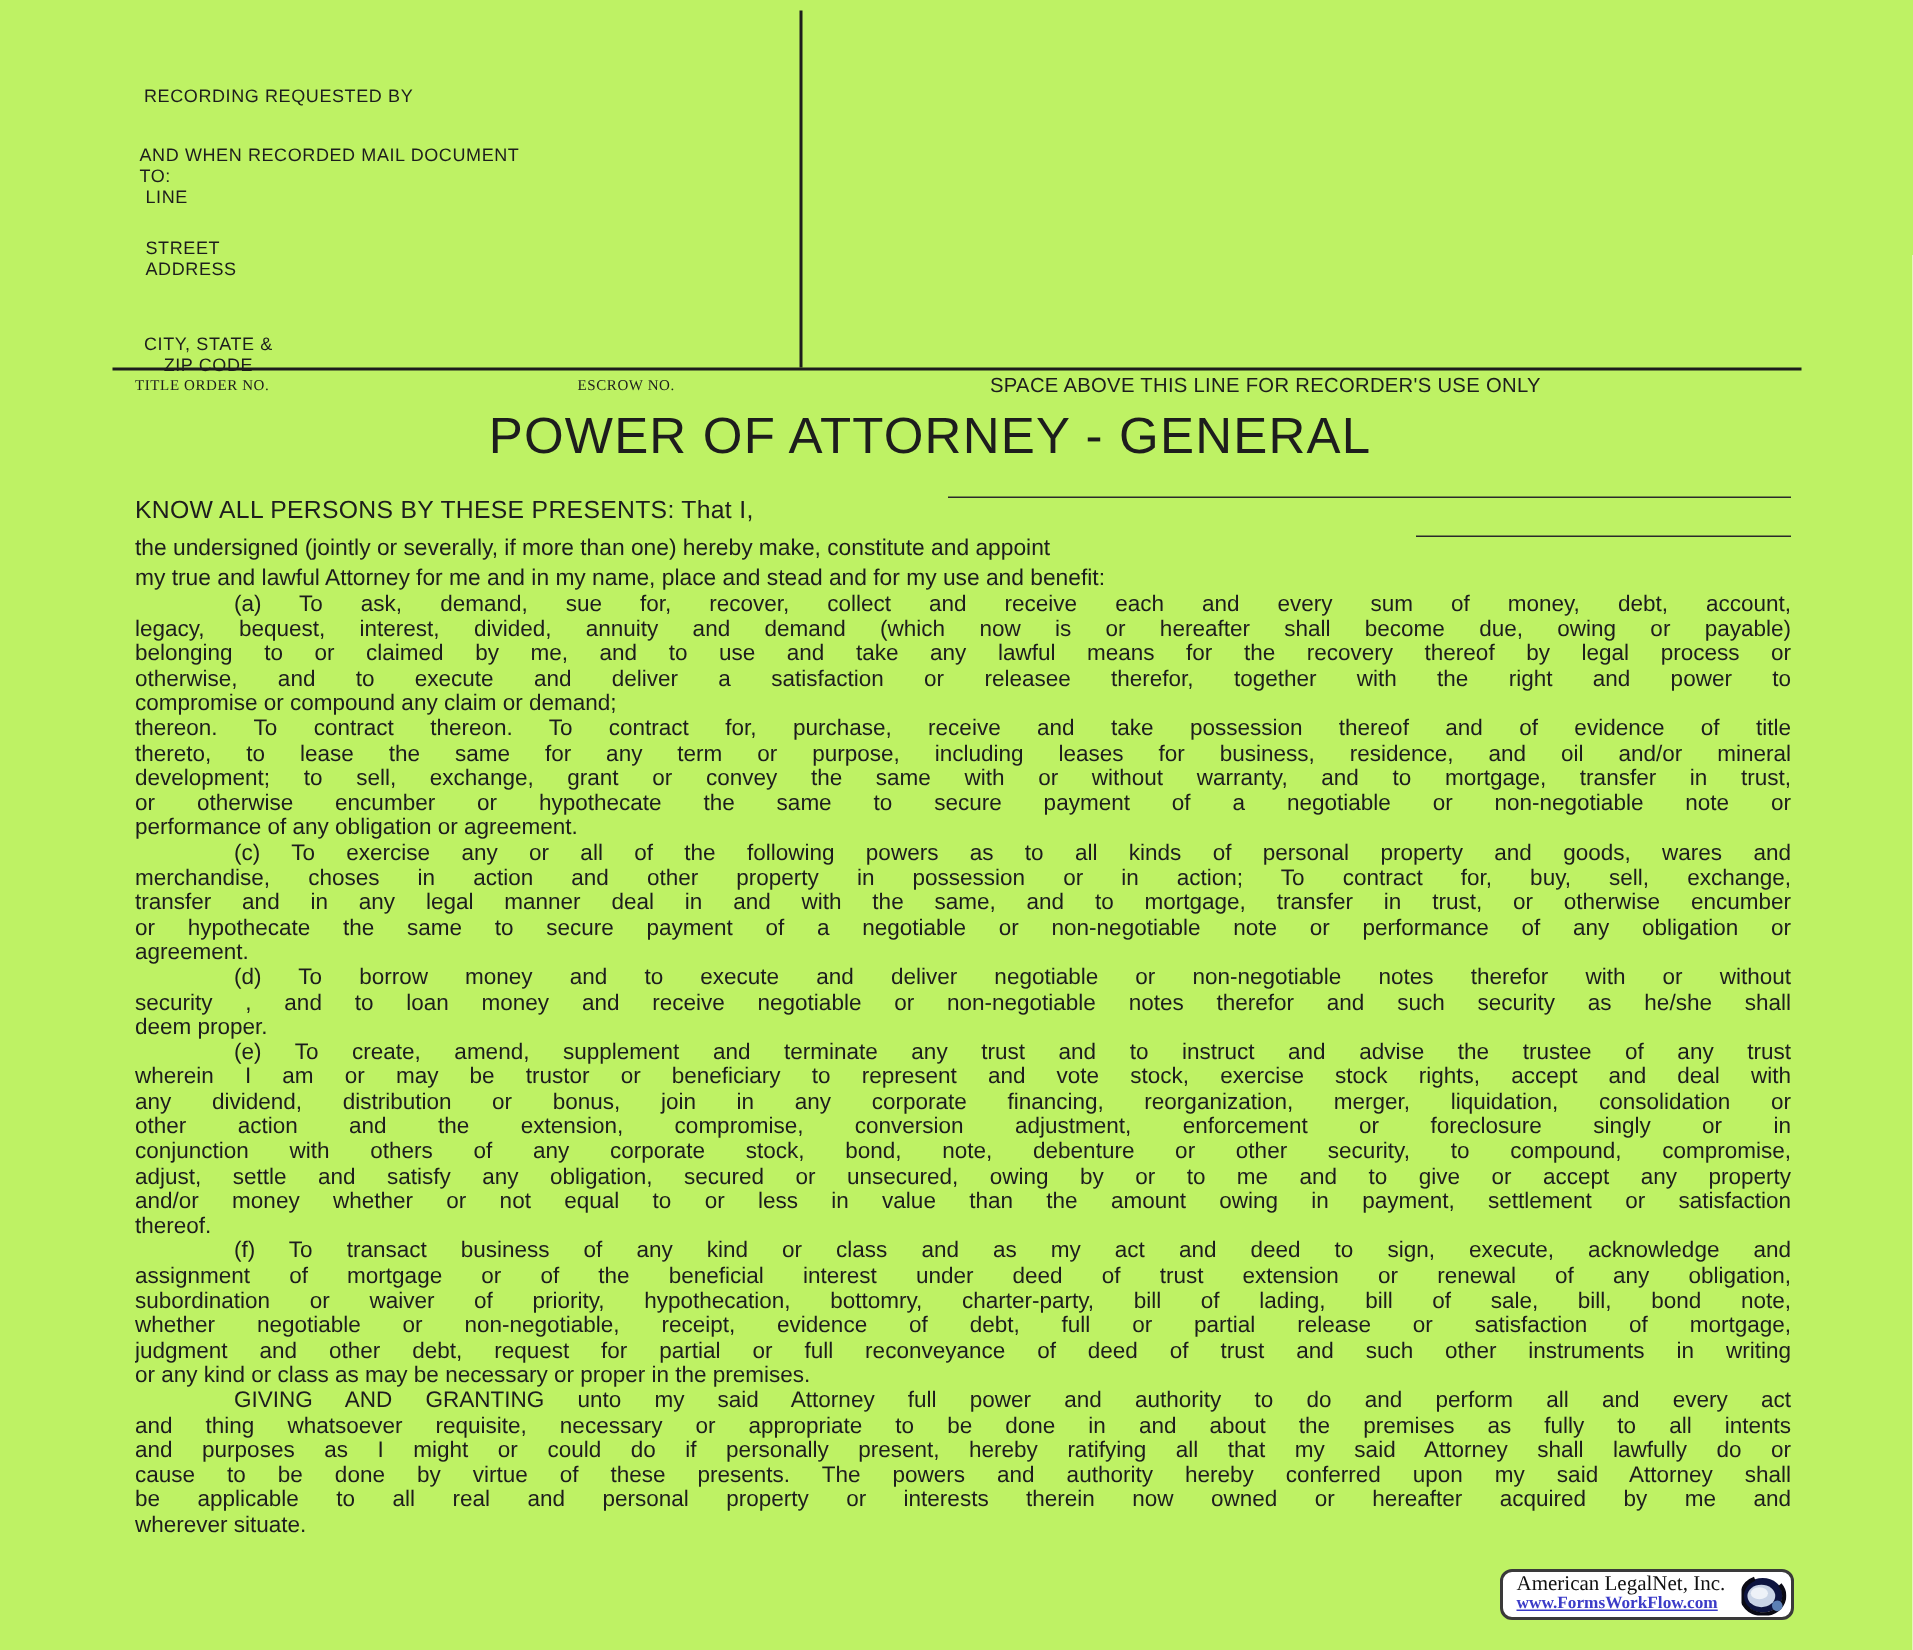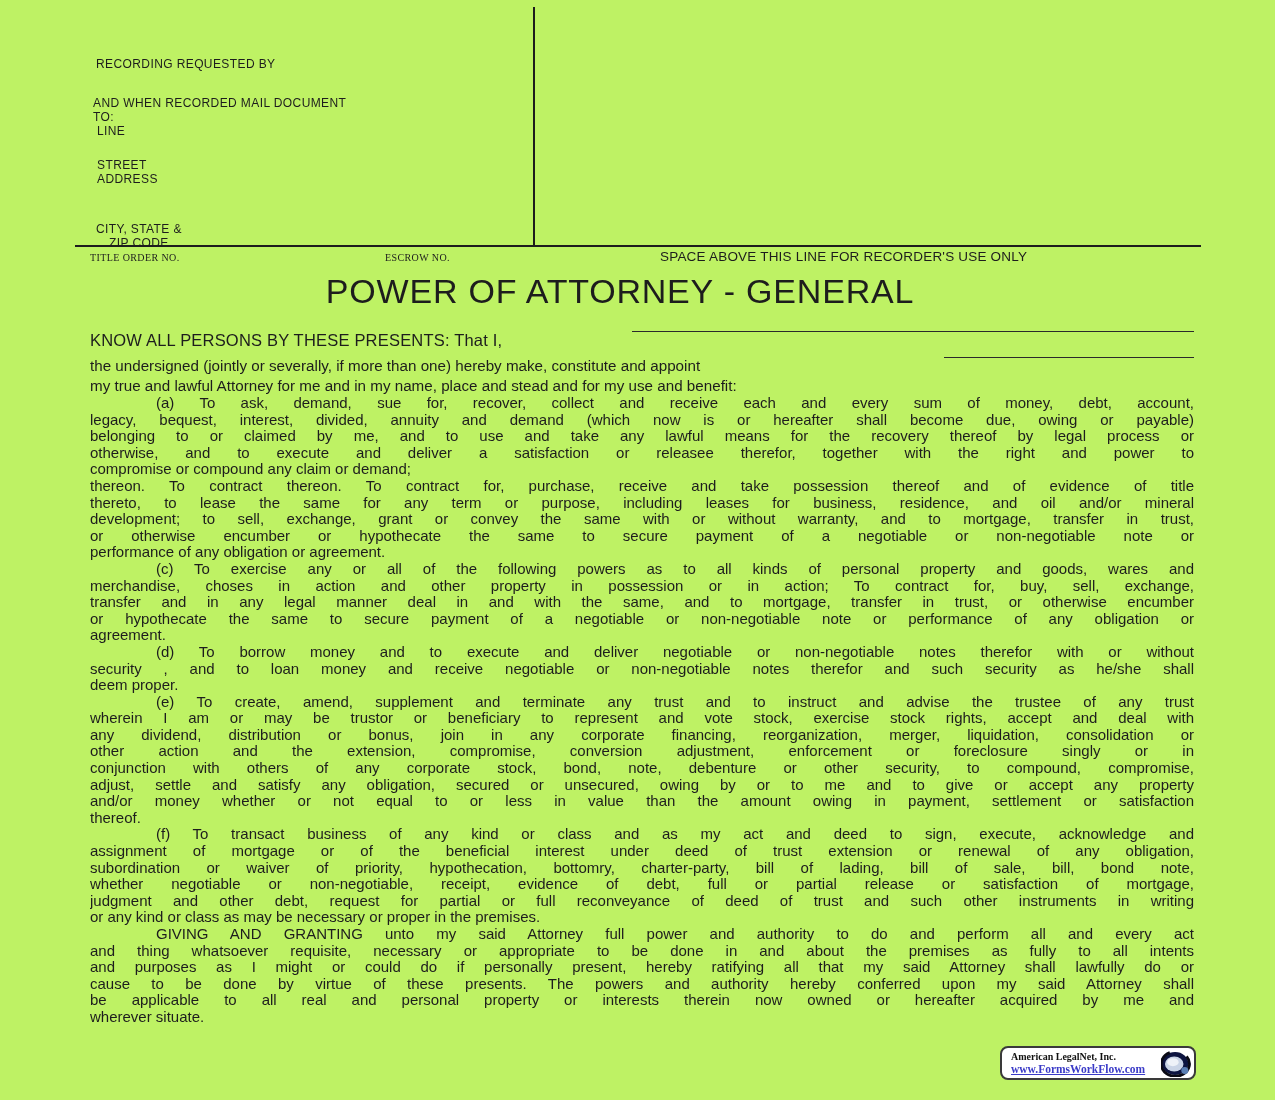--- a/index.html
+++ b/index.html
@@ -44,22 +44,22 @@
   .bline.pf { padding-left:66px; }
   .bline.pl { text-align-last:left; -moz-text-align-last:left; }
   
   .badge {
     position:absolute; left:1000px; top:1046px; width:196px; height:34px;
     border:2px solid #3a3a3a; border-radius:8px; background:#fff;
     box-sizing:border-box; display:flex; align-items:center; padding:1px 3px 1px 9px;
   }
   .badge-text { flex:1 1 auto; display:flex; flex-direction:column; justify-content:center; }
   .badge-name {
-    font-family:"Liberation Serif","DejaVu Serif",serif; font-weight:bold;
-    font-size:10px; line-height:13px; color:#111; white-space:nowrap;
+    font-family:"Liberation Serif","DejaVu Serif",serif; font-weight:normal;
+    font-size:14px; line-height:13px; color:#111; white-space:nowrap;
   }
   .badge-url {
     font-family:"Liberation Serif","DejaVu Serif",serif; font-weight:bold;
     font-size:11.5px; line-height:13px; text-decoration:underline; white-space:nowrap;
   }
   .globe { width:30px; height:27px; flex:0 0 auto; }
 </style>
 </head>
 <body>
 

